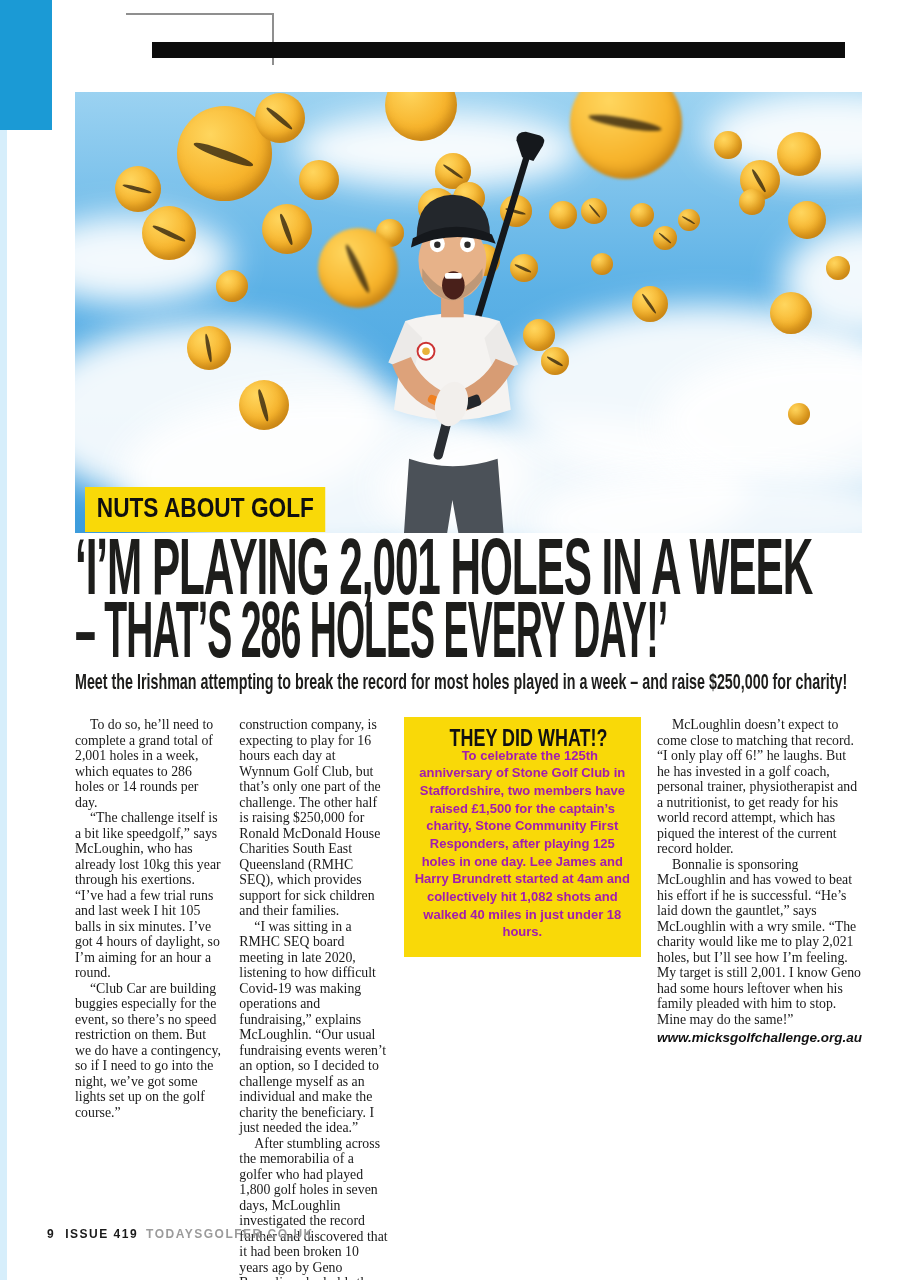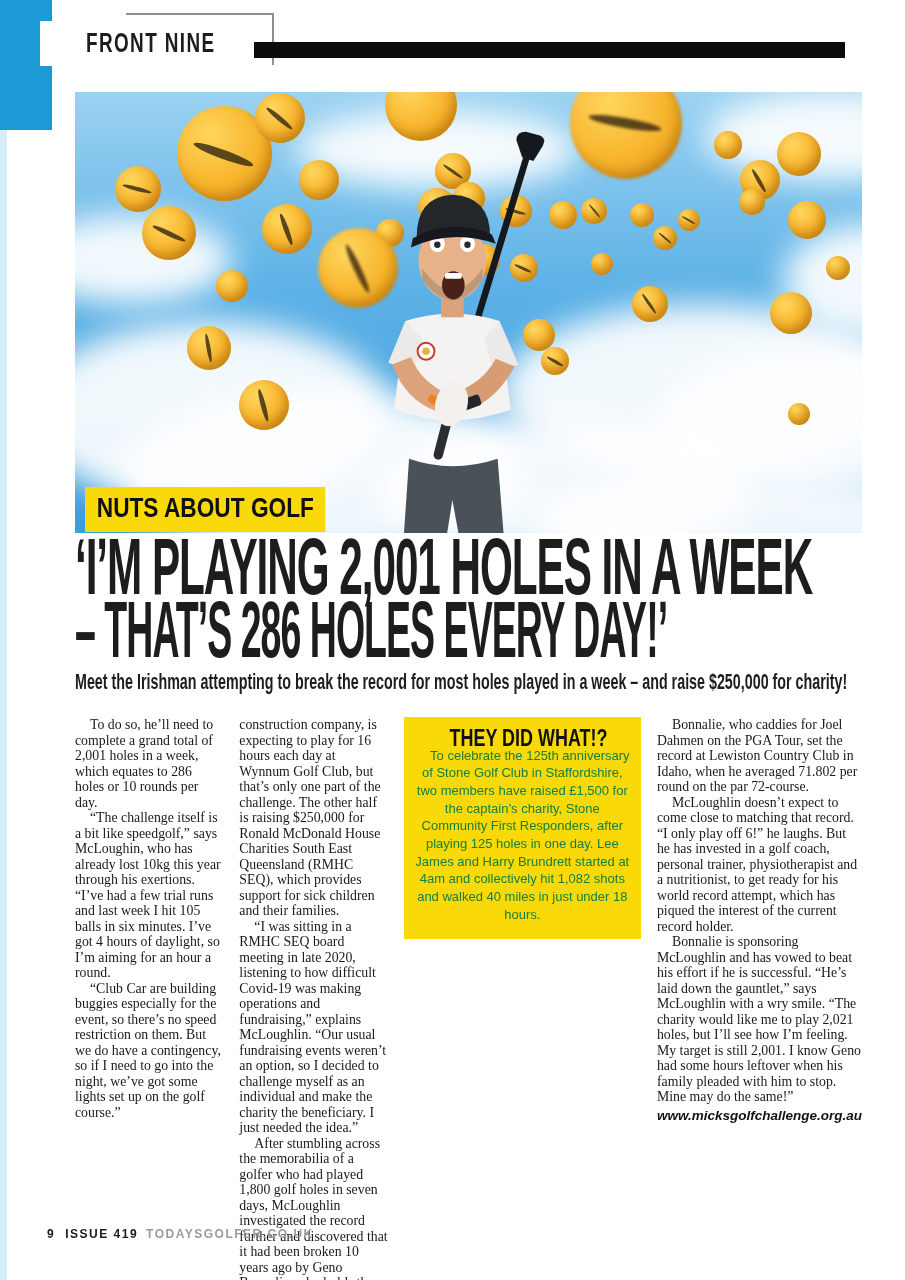--- a/index.html
+++ b/index.html
@@ -41,40 +41,37 @@
         grid-template-columns:repeat(4,1fr);column-gap:16px;
         font-family:"Liberation Serif",serif;font-size:13.8px;line-height:15.5px;color:#191919}
   .col p{margin:0;text-indent:15px}
   .col p.noindent{text-indent:0}
   .dropicon{float:left;width:46px;height:46px;margin:2px 8px 2px 0;border-radius:50%;
             background:#1b9ad5;display:flex;align-items:center;justify-content:center}
   .sidebox{background:#f9d908;padding:14px 10px 16px;text-align:center;
            font-family:"Liberation Sans",sans-serif}
   .sidebox-title{font-size:23px;font-weight:bold;color:#111;transform:scaleX(.78);
                  transform-origin:50% 50%;white-space:nowrap;margin:0 0 7px}
-  .sidebox-body{font-size:13px;font-weight:normal;line-height:1.36;color:#15803d;margin:0}
+  .sidebox-body{font-size:13px;font-weight:bold;line-height:1.36;color:#a21caf;margin:0}
   .website{font-family:"Liberation Sans",sans-serif;font-weight:bold;font-style:italic;
            font-size:13.5px;margin-top:3px;color:#111}
 
   .footer{position:absolute;left:47px;top:1227px;font-size:12px;letter-spacing:1.5px}
   .footer .pn{font-weight:bold;margin-right:10px}
   .footer .issue{font-weight:bold;margin-right:8px}
   .footer .site{color:#9b9b9b;font-weight:bold}
 </style>
 </head>
 <body>
 
 <div class="page">
   <div class="edge-strip"></div>
   <div class="corner-blue"></div>
   <div class="tab-outline"></div>
   <div class="black-bar"></div>
-  <div class="masthead-box">
-    <span class="masthead-text">FRONT NINE</span>
-  </div>
 
   <div class="photo" id="photo">
     <div class="man">
       <svg viewBox="0 0 300 440" preserveAspectRatio="xMidYMax meet" width="100%" height="100%">
         <line x1="148" y1="298" x2="230" y2="28" stroke="#15181c" stroke-width="7"></line>
         <path d="M224,32 l-6,-18 q0,-9 10,-9 l15,4 q7,3 3,11 l-10,16 z" fill="#15181c"></path>
         <line x1="148" y1="298" x2="135" y2="348" stroke="#2a2e33" stroke-width="10" stroke-linecap="round"></line>
         <path d="M104,352 Q150,368 198,352 L205,440 L158,440 L150,396 L143,440 L98,440 Z" fill="#4b5158"></path>
         <path d="M100,206 Q150,190 200,206 L212,300 Q150,322 88,300 Z" fill="#f5f3f1"></path>
         <path d="M100,206 L82,250 L108,262 L118,224 Z" fill="#eceae8"></path>
@@ -192,41 +189,40 @@
     <span class="kicker-text">NUTS ABOUT GOLF</span>
   </div>
 
   <div class="hl" id="hl1" style="transform: scaleX(0.53561);">‘I’M PLAYING 2,001 HOLES IN A WEEK</div>
   <div class="hl" id="hl2" style="transform: scaleX(0.474359);">– THAT’S 286 HOLES EVERY DAY!’</div>
   <div class="standfirst" style="transform: scaleX(0.649832);">Meet the Irishman attempting to break the record for most holes played in a week – and raise $250,000 for charity!</div>
 
   <div class="cols">
     <div class="col">
       <div>
-          <p>To do so, he’ll need to complete a grand total of 2,001 holes in a week, which equates to 286 holes or 10 rounds per day.</p>
+          <p>To do so, he’ll need to complete a grand total of 2,001 holes in a week, which equates to 286 holes or 14 rounds per day.</p>
           <p>“The challenge itself is a bit like speedgolf,” says McLoughin, who has already lost 10kg this year through his exertions. “I’ve had a few trial runs and last week I hit 105 balls in six minutes. I’ve got 4 hours of daylight, so I’m aiming for an hour a round.</p>
           <p>“Club Car are building buggies especially for the event, so there’s no speed restriction on them. But we do have a contingency, so if I need to go into the night, we’ve got some lights set up on the golf course.”</p>
         </div>
     </div>
     <div class="col">
       <div>
           <p class="noindent">construction company, is expecting to play for 16 hours each day at Wynnum Golf Club, but that’s only one part of the challenge. The other half is raising $250,000 for Ronald McDonald House Charities South East Queensland (RMHC SEQ), which provides support for sick children and their families.</p>
           <p>“I was sitting in a RMHC SEQ board meeting in late 2020, listening to how difficult Covid-19 was making operations and fundraising,” explains McLoughlin. “Our usual fundraising events weren’t an option, so I decided to challenge myself as an individual and make the charity the beneficiary. I just needed the idea.”</p>
           <p>After stumbling across the memorabilia of a golfer who had played 1,800 golf holes in seven days, McLoughlin investigated the record further and discovered that it had been broken 10 years ago by Geno Bonnalie, who holds the current record of 2,000 holes.</p>
         </div>
     </div>
     <div class="col">
       <div class="sidebox">
         <p class="sidebox-title">THEY DID WHAT!?</p>
         <p class="sidebox-body">To celebrate the 125th anniversary of Stone Golf Club in Staffordshire, two members have raised £1,500 for the captain’s charity, Stone Community First Responders, after playing 125 holes in one day. Lee James and Harry Brundrett started at 4am and collectively hit 1,082 shots and walked 40 miles in just under 18 hours.</p>
       </div>
     </div>
     <div class="col">
       <div>
-          <p>Bonnalie, who caddies for Joel Dahmen on the PGA Tour, set the record at Lewiston Country Club in Idaho, when he averaged 71.802 per round on the par 72-course.</p>
           <p>McLoughlin doesn’t expect to come close to matching that record. “I only play off 6!” he laughs. But he has invested in a golf coach, personal trainer, physiotherapist and a nutritionist, to get ready for his world record attempt, which has piqued the interest of the current record holder.</p>
           <p>Bonnalie is sponsoring McLoughlin and has vowed to beat his effort if he is successful. “He’s laid down the gauntlet,” says McLoughlin with a wry smile. “The charity would like me to play 2,021 holes, but I’ll see how I’m feeling. My target is still 2,001. I know Geno had some hours leftover when his family pleaded with him to stop. Mine may do the same!”</p>
         </div>
       <div class="website">www.micksgolfchallenge.org.au</div>
     </div>
   </div>
 
   <div class="footer">
     <span class="pn">9</span><span class="issue">ISSUE 419</span><span class="site">TODAYSGOLFER.CO.UK</span>
   </div>

